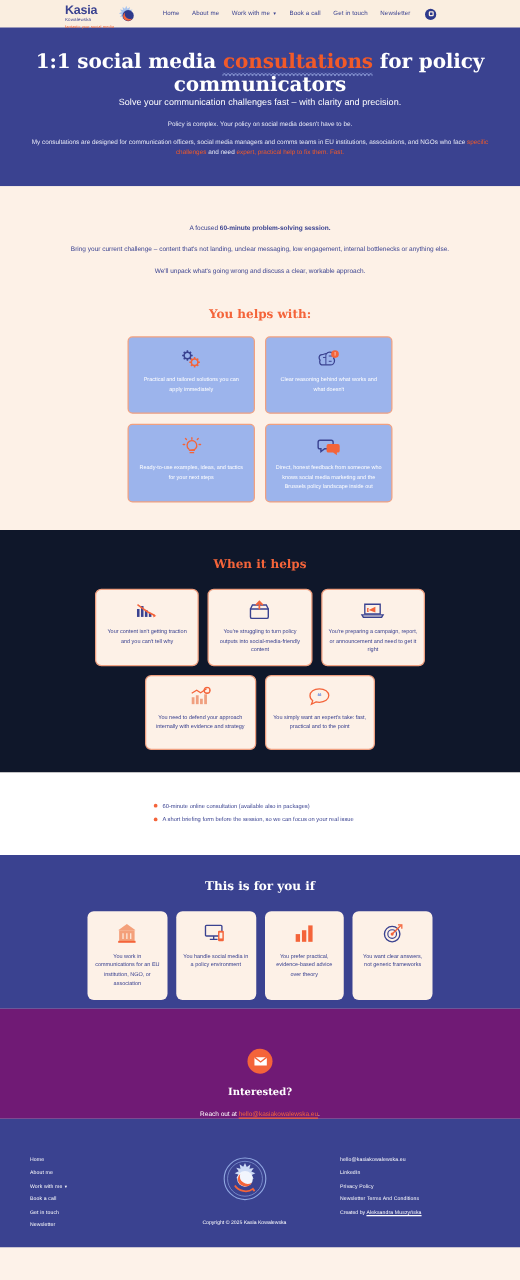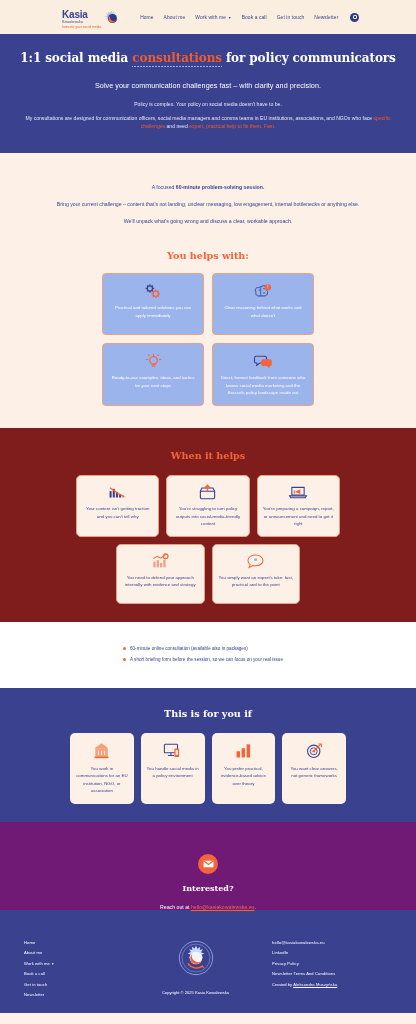--- a/index.html
+++ b/index.html
@@ -6,24 +6,24 @@
   html, body {
     width: 416px;
     background: #fdf2e9;
     font-family: "Liberation Sans", sans-serif;
   }
   body { width: 416px; overflow-x: hidden; }
 
   
   .navbar {
     background: #faeee0;
-    height: 34px;
+    height: 22px;
     display: flex;
     align-items: center;
-    padding: 0 24px;
+    padding: 0 14px;
   }
   .logo-wrap { display: flex; align-items: center; margin-left: 38px; }
   .logo-text { line-height: 1; }
   .logo-name {
     font-size: 10px; font-weight: 700; color: #3a4290;
     letter-spacing: -0.2px;
   }
   .logo-sur { font-size: 3.6px; color: #3a4290; letter-spacing: .1px; display:block; }
   .logo-tag { font-size: 3.1px; color: #f15a29; letter-spacing: .1px; display:block; margin-top:.5px;}
   .logo-mark { width: 17px; height: 15px; margin-left: 2px; position: relative; }
@@ -41,31 +41,31 @@
   .nav-social span { display:block; width:4px;height:4px;border:0.8px solid #faeee0;border-radius:1px;}
 
   
   .hero {
     background: #3a4290;
     padding: 17px 20px 22px;
     text-align: center;
   }
   .hero h1 {
     font-family: "DejaVu Serif", serif;
-    font-size: 12px; color: #ffffff; font-weight: 700;
+    font-size: 16px; color: #ffffff; font-weight: 700;
     letter-spacing: -0.1px;
   }
   .hl { color: #f15a29; position: relative; }
   .hl::after {
     content:""; position:absolute; left:0; right:0; bottom:-2.5px; height:3px;
     background-image: radial-gradient(circle at 1.5px 2.6px, transparent 1.1px, #9fb0e8 1.15px, #9fb0e8 1.6px, transparent 1.65px);
     background-size: 3px 3px;
   }
   .hero .sub1 {
-    font-size: 7.2px; color: #fff; margin-top: 16px; letter-spacing:.05px;
+    font-size: 7.2px; color: #fff; letter-spacing:.05px;
   }
   .hero .sub2 {
     font-size: 5.1px; color: #e6e8f5; margin-top: 11px;
   }
   .hero .sub3 {
     font-size: 5.1px; color: #e6e8f5; margin-top: 8px; line-height: 1.55;
   }
   .hero .sub3 em { font-style: normal; color: #f15a29; }
 
   
@@ -86,21 +86,21 @@
   }
   .bluecard {
     background: #9cb4ec; border: 0.8px solid #f0a080; border-radius: 4px;
     padding: 9px 7px 9px; text-align:center; min-height: 62px;
     display:flex; flex-direction:column; align-items:center;
   }
   .bluecard .ico { height: 16px; display:flex; align-items:center; justify-content:center; margin-bottom:5px;}
   .bluecard p { font-size: 4.4px; color:#fff; line-height:1.65; }
 
   
-  .white { background:#7f1d1d; padding: 22px 20px 18px; text-align:center; }
+  .white { background:#0f172a; padding: 22px 20px 18px; text-align:center; }
   .cards3 {
     display:grid; grid-template-columns: repeat(3,1fr); gap: 7px;
     padding: 0 56px; margin-top: 14px;
   }
   .cards2b {
     display:grid; grid-template-columns: repeat(2,1fr); gap: 7px;
     padding: 0 96px; margin-top: 7px;
   }
   .creamcard {
     background:#fdf1e7; border:0.8px solid #f0a080; border-radius:5px;
@@ -111,21 +111,21 @@
   .creamcard p { font-size:4.4px; color:#3a4290; line-height:1.7; }
 
   
   .format { background:#ffffff; padding: 12px 20px 20px; text-align:center; }
   .fmt-list { margin-top: 12px; padding-left: 103px; text-align:left; }
   .fmt-item { display:flex; align-items:center; gap:4px; margin-bottom:6px; }
   .fmt-dot { width:3px;height:3px;border-radius:50%;background:#f4643a; flex:none;}
   .fmt-item span.t { font-size:4.6px; color:#3a4290; }
 
   
-  .blue { background:#3a4290; padding: 20px 20px 18px; text-align:center; }
+  .blue { background:#3a4290; padding: 20px 20px 7px; text-align:center; }
   .blue .sec-title { color:#ffffff; }
   .cards4 {
     display:grid; grid-template-columns: repeat(4,1fr); gap: 7px;
     padding: 0 50px; margin-top: 14px;
   }
   .whitecard {
     background:#fdf1e7; border-radius:5px; padding:9px 5px; text-align:center;
     display:flex; flex-direction:column; align-items:center; min-height:68px;
   }
   .whitecard .ico{height:17px;display:flex;align-items:center;justify-content:center;margin-bottom:6px;}

